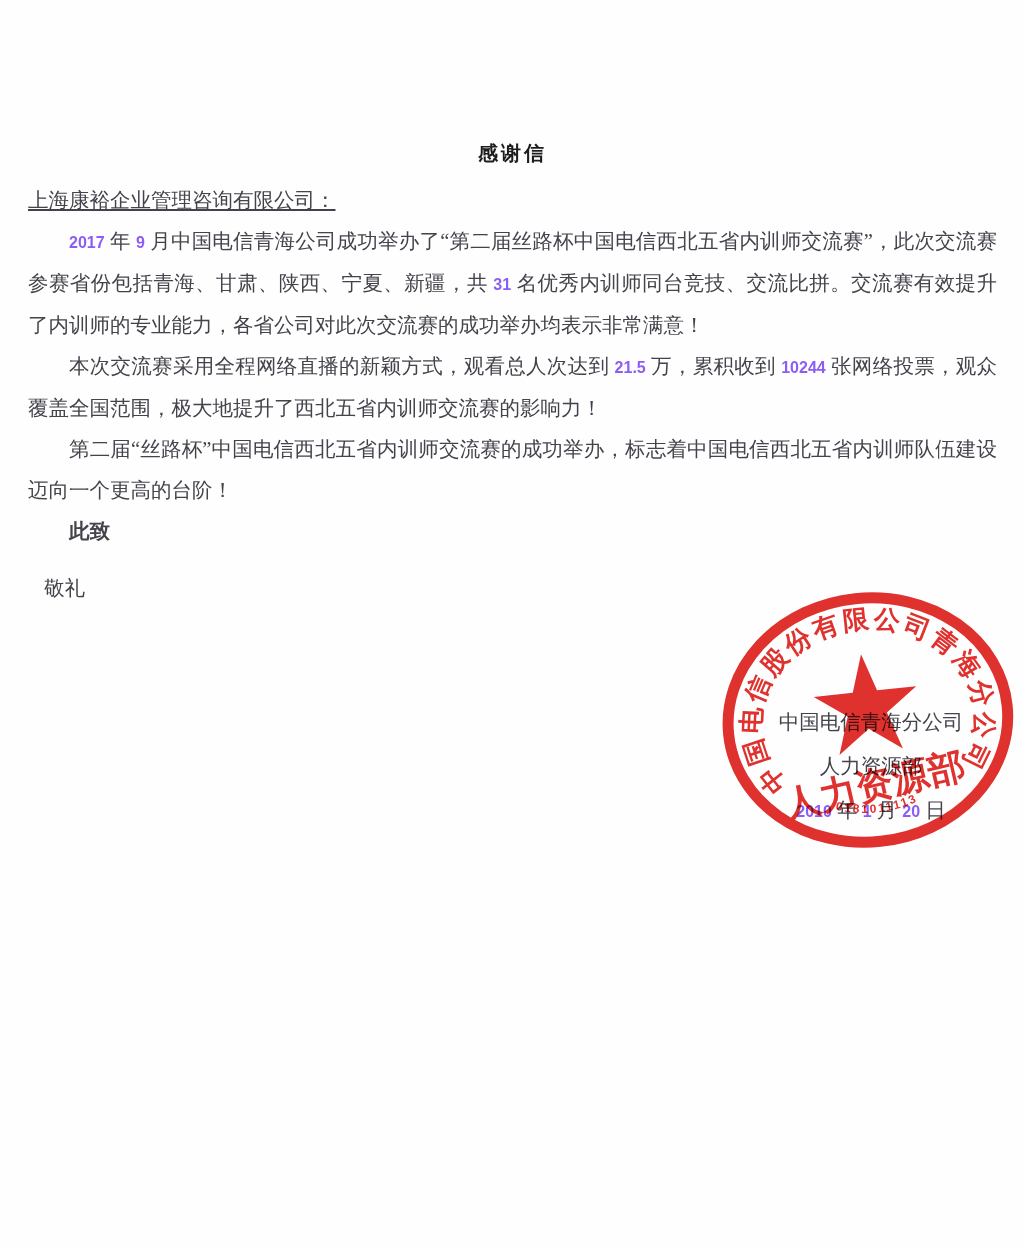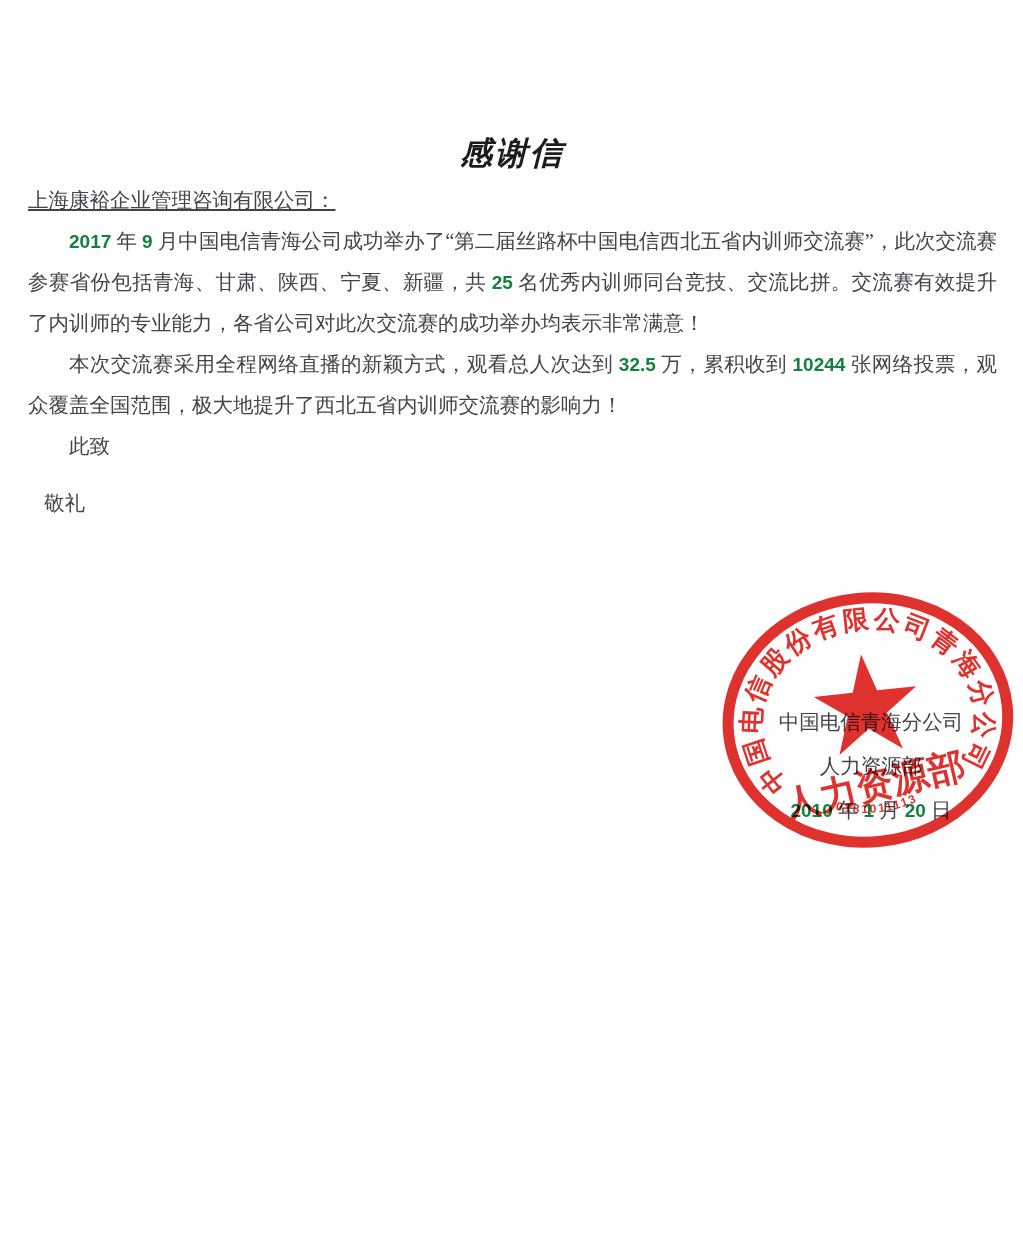--- a/index.html
+++ b/index.html
@@ -18,36 +18,35 @@
     position:absolute;
     left:28px;right:26px;top:0;
     color:#43434b;
     font-size:20.5px;
     line-height:41px;
     text-align:justify;
   }
   .doc-title{
     margin:138px 0 12px 0;
     text-align:center;
-    font-size:32px;
+    font-size:20px;
     font-weight:bold;
     letter-spacing:3px;
     color:#1c1c1c;
     line-height:30px;
-    font-style:italic;
   }
   .salutation{margin:0;text-decoration:underline;}
   .para{margin:0;text-indent:2em;}
-  .closing-1{margin:0;text-indent:2em;}
+  .closing-1{margin:0;text-indent:2em;font-weight:bold;}
   .closing-2{margin:16px;}
   .para b, .salutation b, .sig b{
     font-family:"Liberation Sans","DejaVu Sans",sans-serif;
-    font-size:19px;
+    font-size:16px;
     font-weight:bold;
-    color:#15803d;
+    color:#8b5cf6;
   }
   .sig{
     position:absolute;
     left:726px;top:700px;width:290px;
     color:#43434b;
     font-size:20.5px;
     line-height:44px;
     text-align:center;
   }
   .sig div{white-space:nowrap;}
@@ -62,22 +61,23 @@
   }
 </style>
 </head>
 <body>
 
 <div class="page">
 
   <div class="doc">
     <h1 class="doc-title">感谢信</h1>
     <p class="salutation">上海康裕企业管理咨询有限公司：</p>
-    <p class="para"><b>2017</b> 年 <b>9</b> 月中国电信青海公司成功举办了“第二届丝路杯中国电信西北五省内训师交流赛”，此次交流赛参赛省份包括青海、甘肃、陕西、宁夏、新疆，共 <b>25</b> 名优秀内训师同台竞技、交流比拼。交流赛有效提升了内训师的专业能力，各省公司对此次交流赛的成功举办均表示非常满意！</p>
-    <p class="para">本次交流赛采用全程网络直播的新颖方式，观看总人次达到 <b>32.5</b> 万，累积收到 <b>10244</b> 张网络投票，观众覆盖全国范围，极大地提升了西北五省内训师交流赛的影响力！</p>
+    <p class="para"><b>2017</b> 年 <b>9</b> 月中国电信青海公司成功举办了“第二届丝路杯中国电信西北五省内训师交流赛”，此次交流赛参赛省份包括青海、甘肃、陕西、宁夏、新疆，共 <b>31</b> 名优秀内训师同台竞技、交流比拼。交流赛有效提升了内训师的专业能力，各省公司对此次交流赛的成功举办均表示非常满意！</p>
+    <p class="para">本次交流赛采用全程网络直播的新颖方式，观看总人次达到 <b>21.5</b> 万，累积收到 <b>10244</b> 张网络投票，观众覆盖全国范围，极大地提升了西北五省内训师交流赛的影响力！</p>
+    <p class="para">第二届“丝路杯”中国电信西北五省内训师交流赛的成功举办，标志着中国电信西北五省内训师队伍建设迈向一个更高的台阶！</p>
     <p class="closing-1">此致</p>
     <p class="closing-2">敬礼</p>
   </div>
 
   <div class="sig">
     <div>中国电信青海分公司</div>
     <div>人力资源部</div>
     <div><b>2010</b> 年 <b>1</b> 月 <b>20</b> 日</div>
   </div>
 

